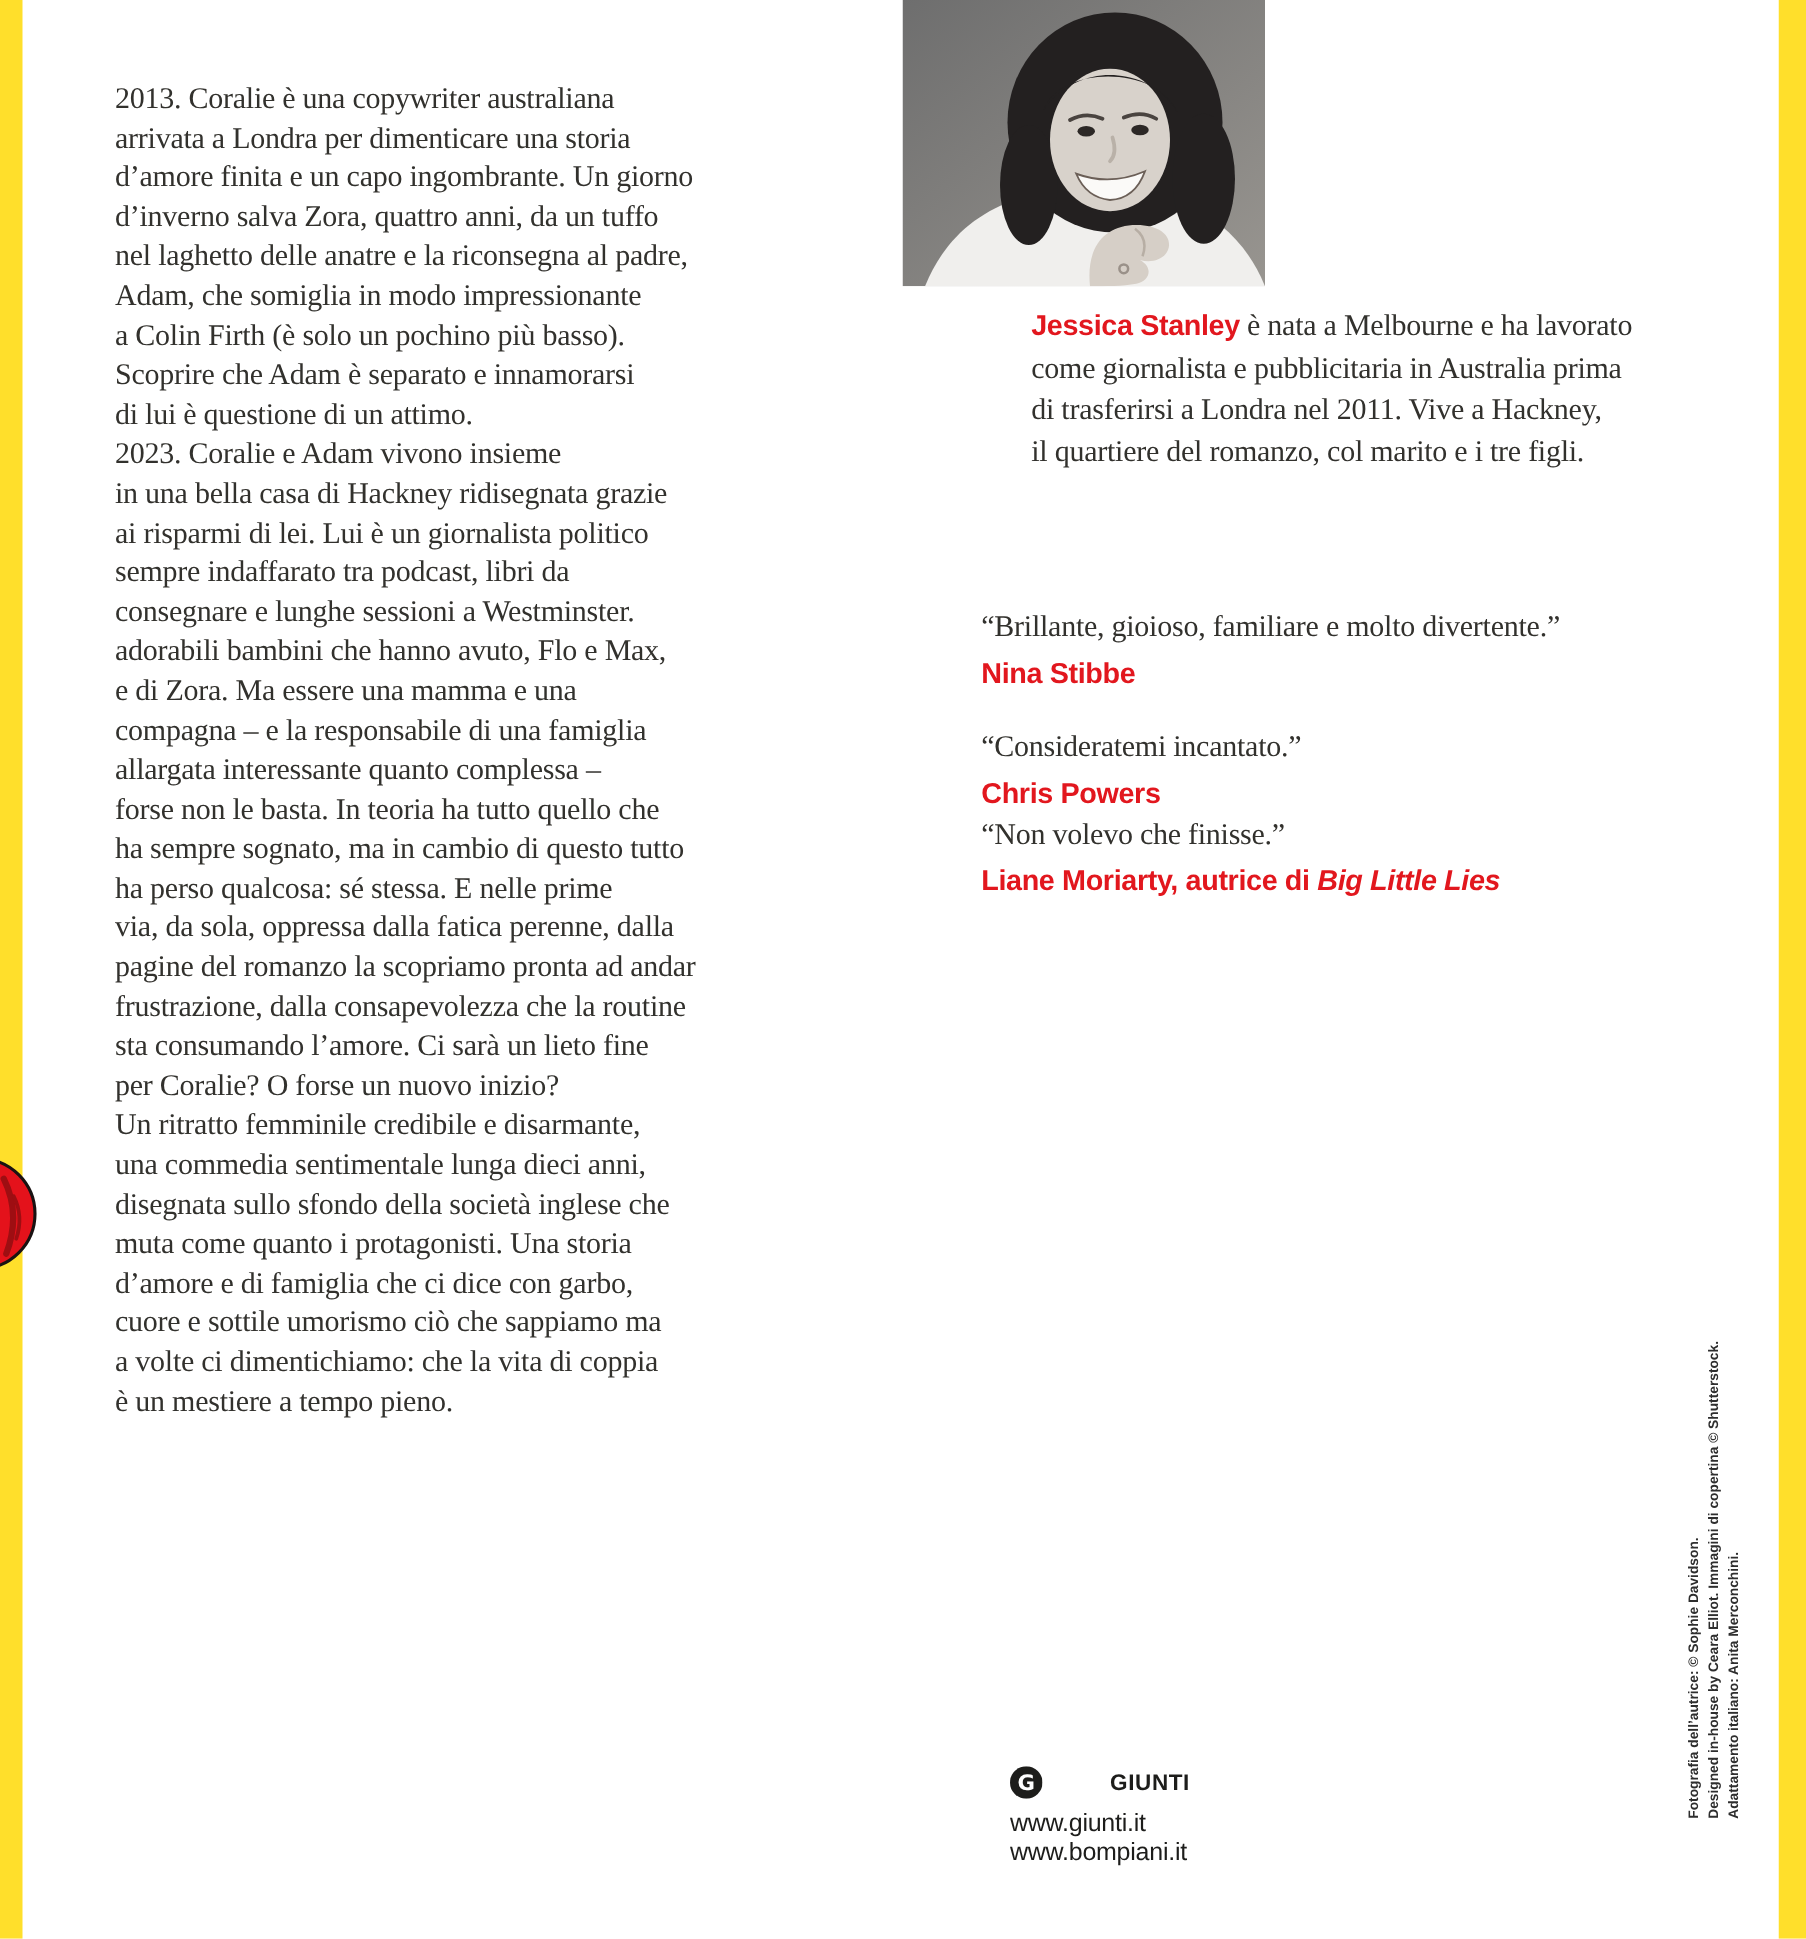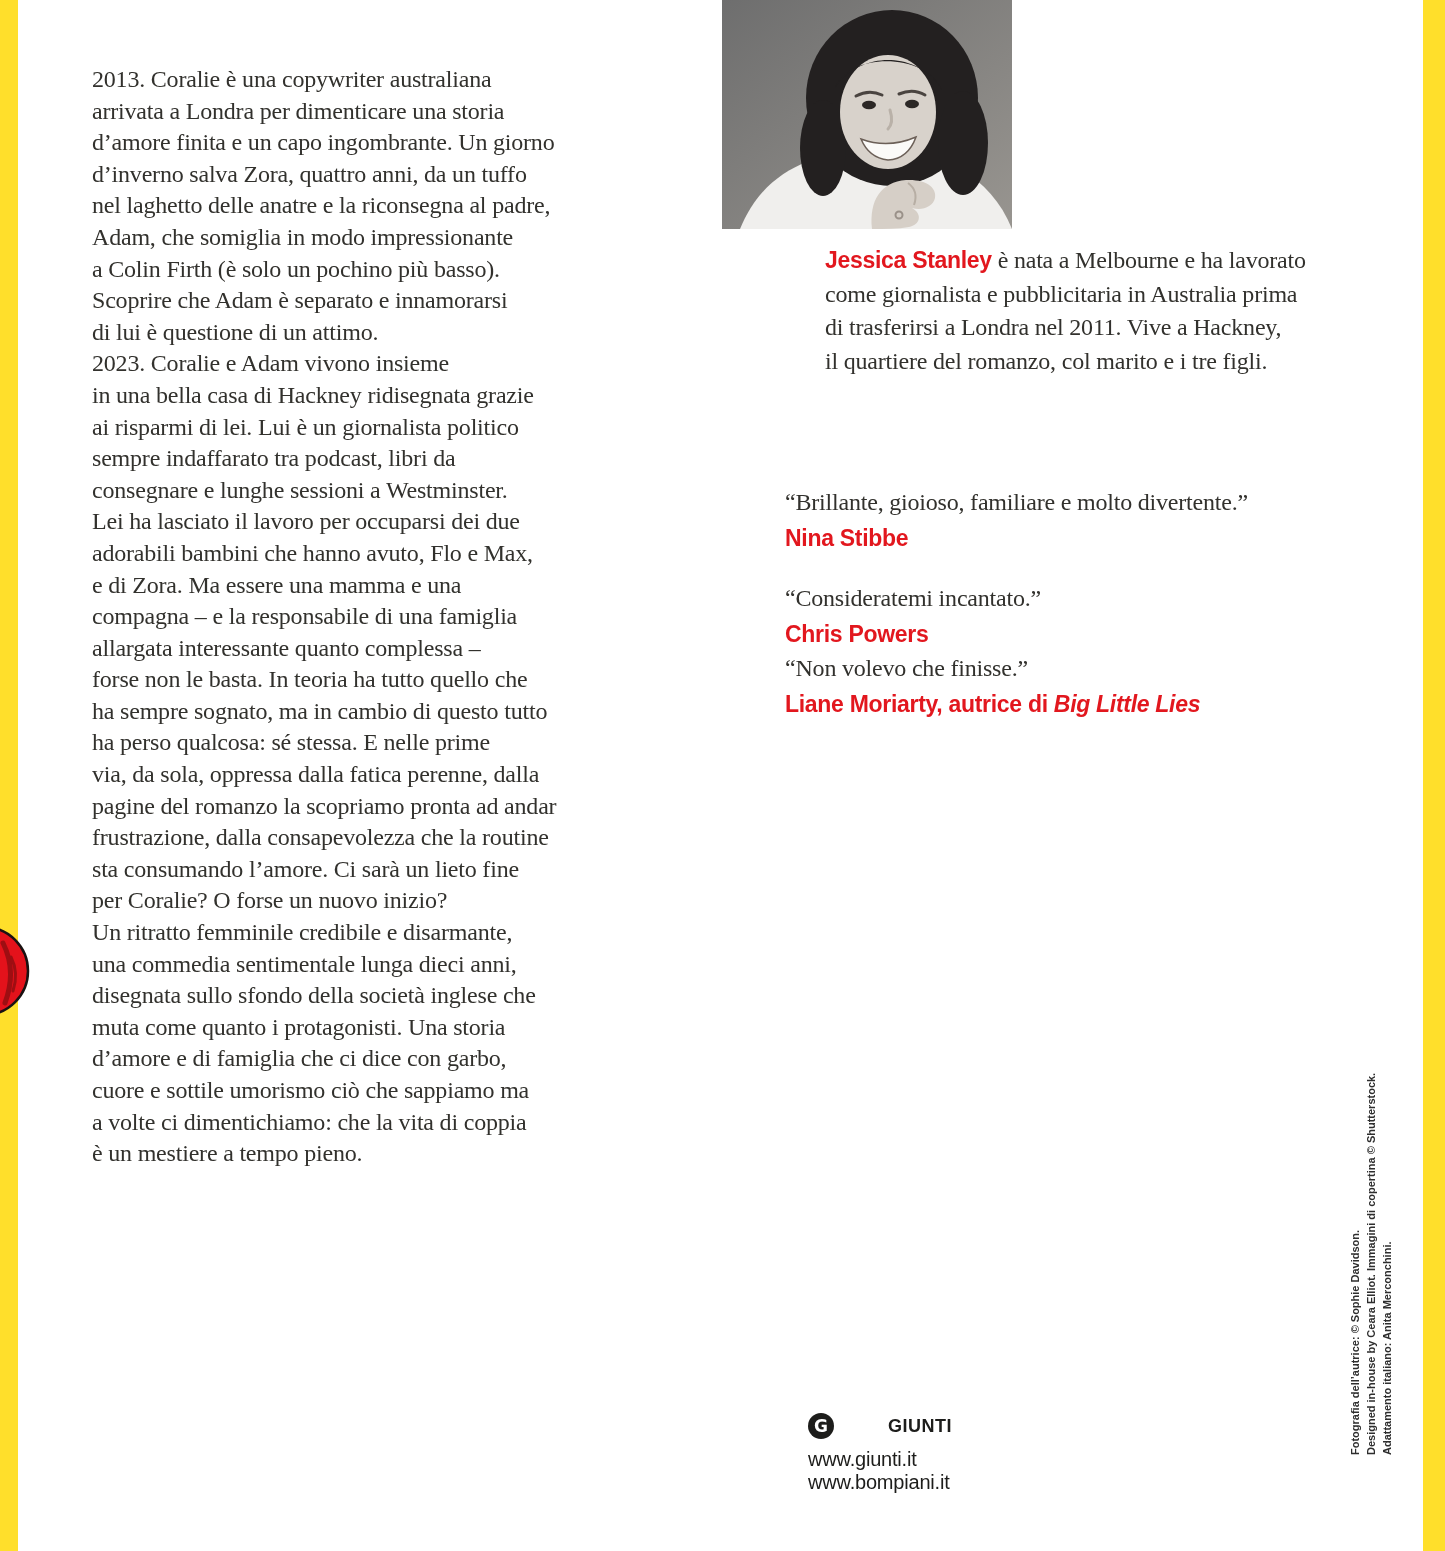--- a/index.html
+++ b/index.html
@@ -102,21 +102,20 @@
     <div class="syn-line">nel laghetto delle anatre e la riconsegna al padre,</div>
     <div class="syn-line">Adam, che somiglia in modo impressionante</div>
     <div class="syn-line">a Colin Firth (è solo un pochino più basso).</div>
     <div class="syn-line">Scoprire che Adam è separato e innamorarsi</div>
     <div class="syn-line">di lui è questione di un attimo.</div>
     <div class="syn-line">2023. Coralie e Adam vivono insieme</div>
     <div class="syn-line">in una bella casa di Hackney ridisegnata grazie</div>
     <div class="syn-line">ai risparmi di lei. Lui è un giornalista politico</div>
     <div class="syn-line">sempre indaffarato tra podcast, libri da</div>
     <div class="syn-line">consegnare e lunghe sessioni a Westminster.</div>
-    <div class="syn-line">Lei ha lasciato il lavoro per occuparsi dei due</div>
     <div class="syn-line">adorabili bambini che hanno avuto, Flo e Max,</div>
     <div class="syn-line">e di Zora. Ma essere una mamma e una</div>
     <div class="syn-line">compagna – e la responsabile di una famiglia</div>
     <div class="syn-line">allargata interessante quanto complessa –</div>
     <div class="syn-line">forse non le basta. In teoria ha tutto quello che</div>
     <div class="syn-line">ha sempre sognato, ma in cambio di questo tutto</div>
     <div class="syn-line">ha perso qualcosa: sé stessa. E nelle prime</div>
     <div class="syn-line">via, da sola, oppressa dalla fatica perenne, dalla</div>
     <div class="syn-line">pagine del romanzo la scopriamo pronta ad andar</div>
     <div class="syn-line">frustrazione, dalla consapevolezza che la routine</div>

